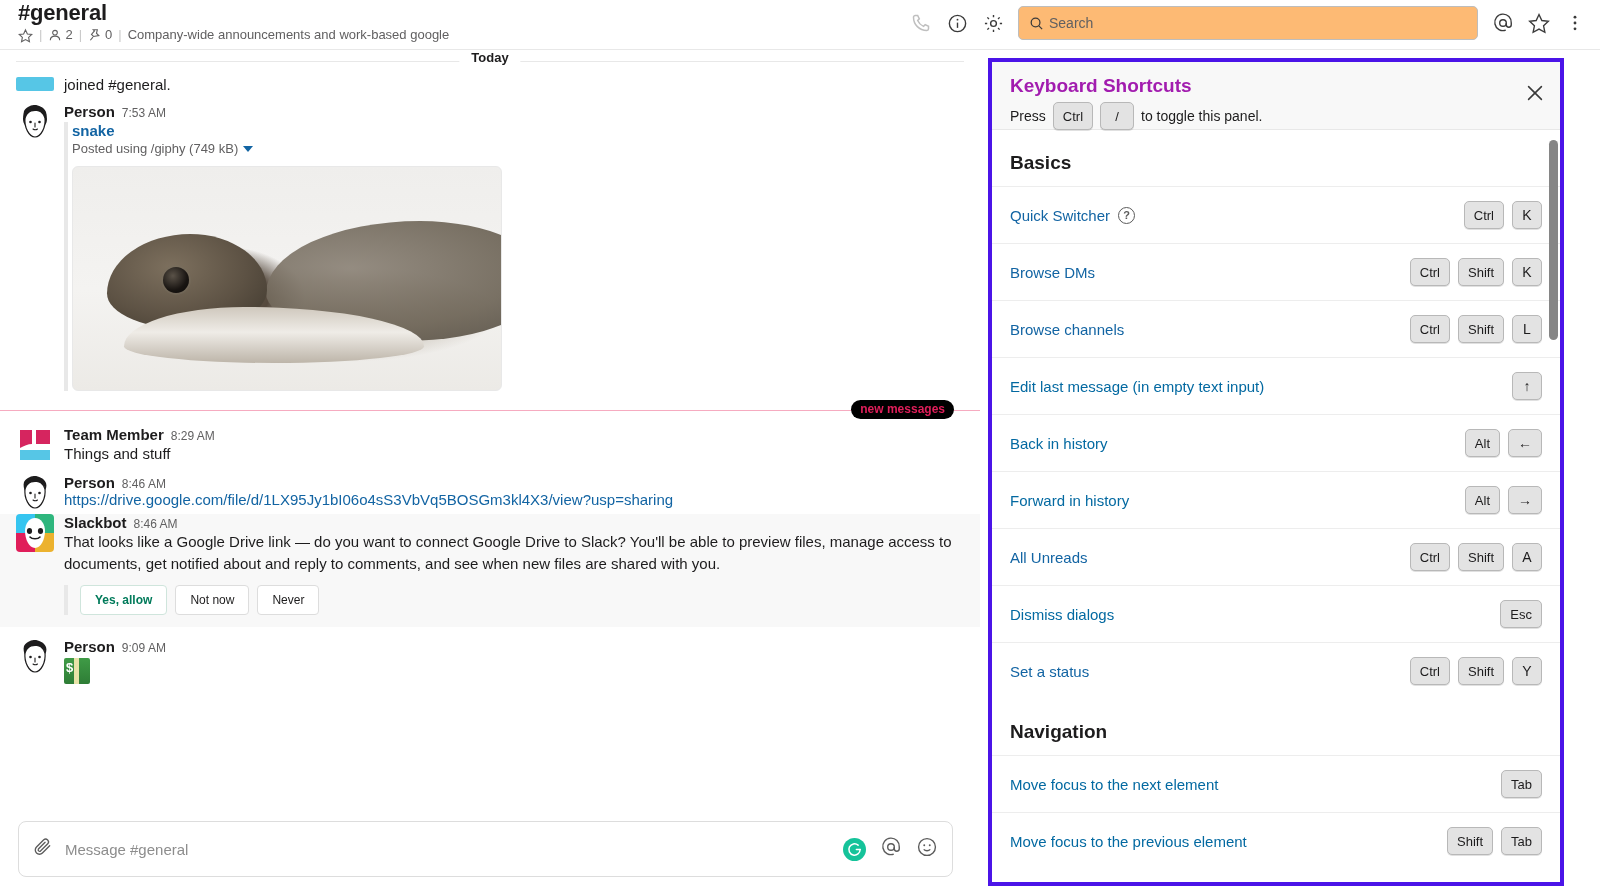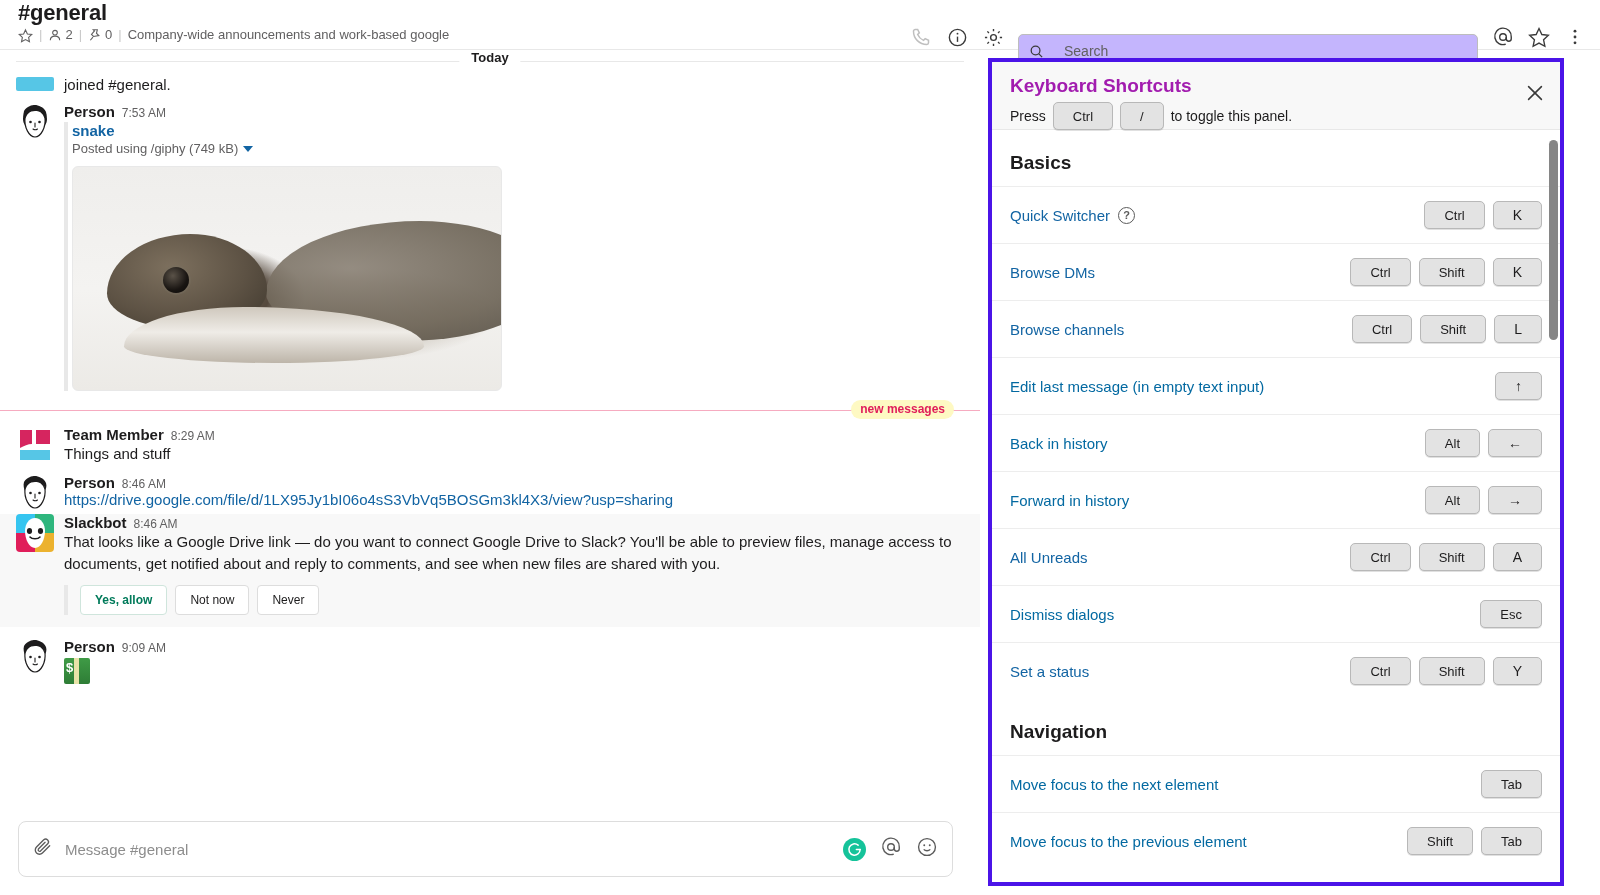--- a/index.html
+++ b/index.html
@@ -31,23 +31,22 @@
   .meta-chip svg { display: block; }
   .channel-topic { color: #616061; white-space: nowrap; }
 
   .hdr-right {
     margin-left: auto; display: flex; align-items: center; gap: 14px;
     padding: 6px 14px 0 0;
   }
   .hdr-icon { width: 22px; height: 22px; display: flex; align-items: center; justify-content: center; cursor: pointer; }
   .search-box {
     width: 460px; height: 34px; border: 1px solid #bdbdbd; border-radius: 5px;
-    display: flex; align-items: center; gap: 20px; padding: 0 10px;
-    background: #c4b5fd;
-    margin-top: 28px;
+    display: flex; align-items: center; gap: 5px; padding: 0 10px;
+    background: #fdba74;
   }
   .search-box .ph { font-size: 14px; color: #616061; }
 
   
   #messages-pane {
     position: absolute; left: 0; top: 50px; width: 980px; height: 845px;
     background: #fff; overflow: hidden;
   }
   .date-divider {
     position: relative; height: 22px; margin-top: 0px;
@@ -104,21 +103,21 @@
   .snake-img .body2 {
     position: absolute; left: 45%; top: 24%; width: 280px; height: 120px;
     background: radial-gradient(ellipse at 30% 40%, #8a8175 0%, #6b6254 60%, #4a4339 100%);
     border-radius: 55% 45% 50% 50% / 60% 50% 50% 40%;
     opacity: 0.9;
   }
 
   .new-divider { position: relative; height: 26px; margin-top: 6px; }
   .new-divider .line { position: absolute; left: 0; right: 0; top: 13px; height: 1px; background: #f6abc0; }
   .new-divider .pill {
-    position: absolute; right: 26px; top: 3px; background: #fef9c3; border-radius: 10px;
+    position: absolute; right: 26px; top: 3px; background: #000000; border-radius: 10px;
     padding: 0 9px; font-size: 12px; font-weight: bold; color: #e01e5a; line-height: 19px;
   }
 
   .ephemeral { background: #f8f8f8; padding-bottom: 12px; margin-top: 2px; }
   .ephemeral .vis-row { display: flex; align-items: center; gap: 7px; padding: 5px 0 2px 18px; font-size: 13px; color: #616061; }
   .btn-row { display: flex; gap: 8px; margin-top: 10px; border-left: 4px solid #e8e8e8; padding-left: 12px; }
   .act-btn {
     background: #fff; border: 1px solid #ddd; border-radius: 4px; padding: 7px 14px;
     font-size: 12px; color: #1d1c1d; cursor: pointer; font-family: inherit;
   }
@@ -168,21 +167,21 @@
   .section-title { font-size: 19px; font-weight: bold; color: #1d1c1d; padding: 22px 18px 12px 18px; }
   .sc-row {
     display: flex; align-items: center; justify-content: space-between;
     border-top: 1px solid #ededed; padding: 14px 18px; min-height: 55px;
   }
   .sc-label { font-size: 15px; color: #0369a1; display: flex; align-items: center; gap: 8px; }
   .sc-label.link { color: #1264a3; cursor: pointer; }
   .sc-keys { display: flex; gap: 8px; align-items: center; }
   .key {
     display: inline-flex; align-items: center; justify-content: center;
-    min-width: 34px; height: 28px; padding: 0 19px;
+    min-width: 34px; height: 28px; padding: 0 9px;
     background: #e3e3e3; border: 1px solid #b8b8b8; border-radius: 5px;
     font-size: 13px; color: #1d1c1d; box-shadow: 0 1px 0 rgba(0,0,0,0.12);
     font-family: inherit;
   }
   .key.small { min-width: 30px; font-size: 14px; }
   .help-circ {
     width: 17px; height: 17px; border: 1.5px solid #5b5b5b; border-radius: 50%;
     display: inline-flex; align-items: center; justify-content: center;
     font-size: 11px; color: #5b5b5b; font-weight: bold; cursor: pointer;
   }

